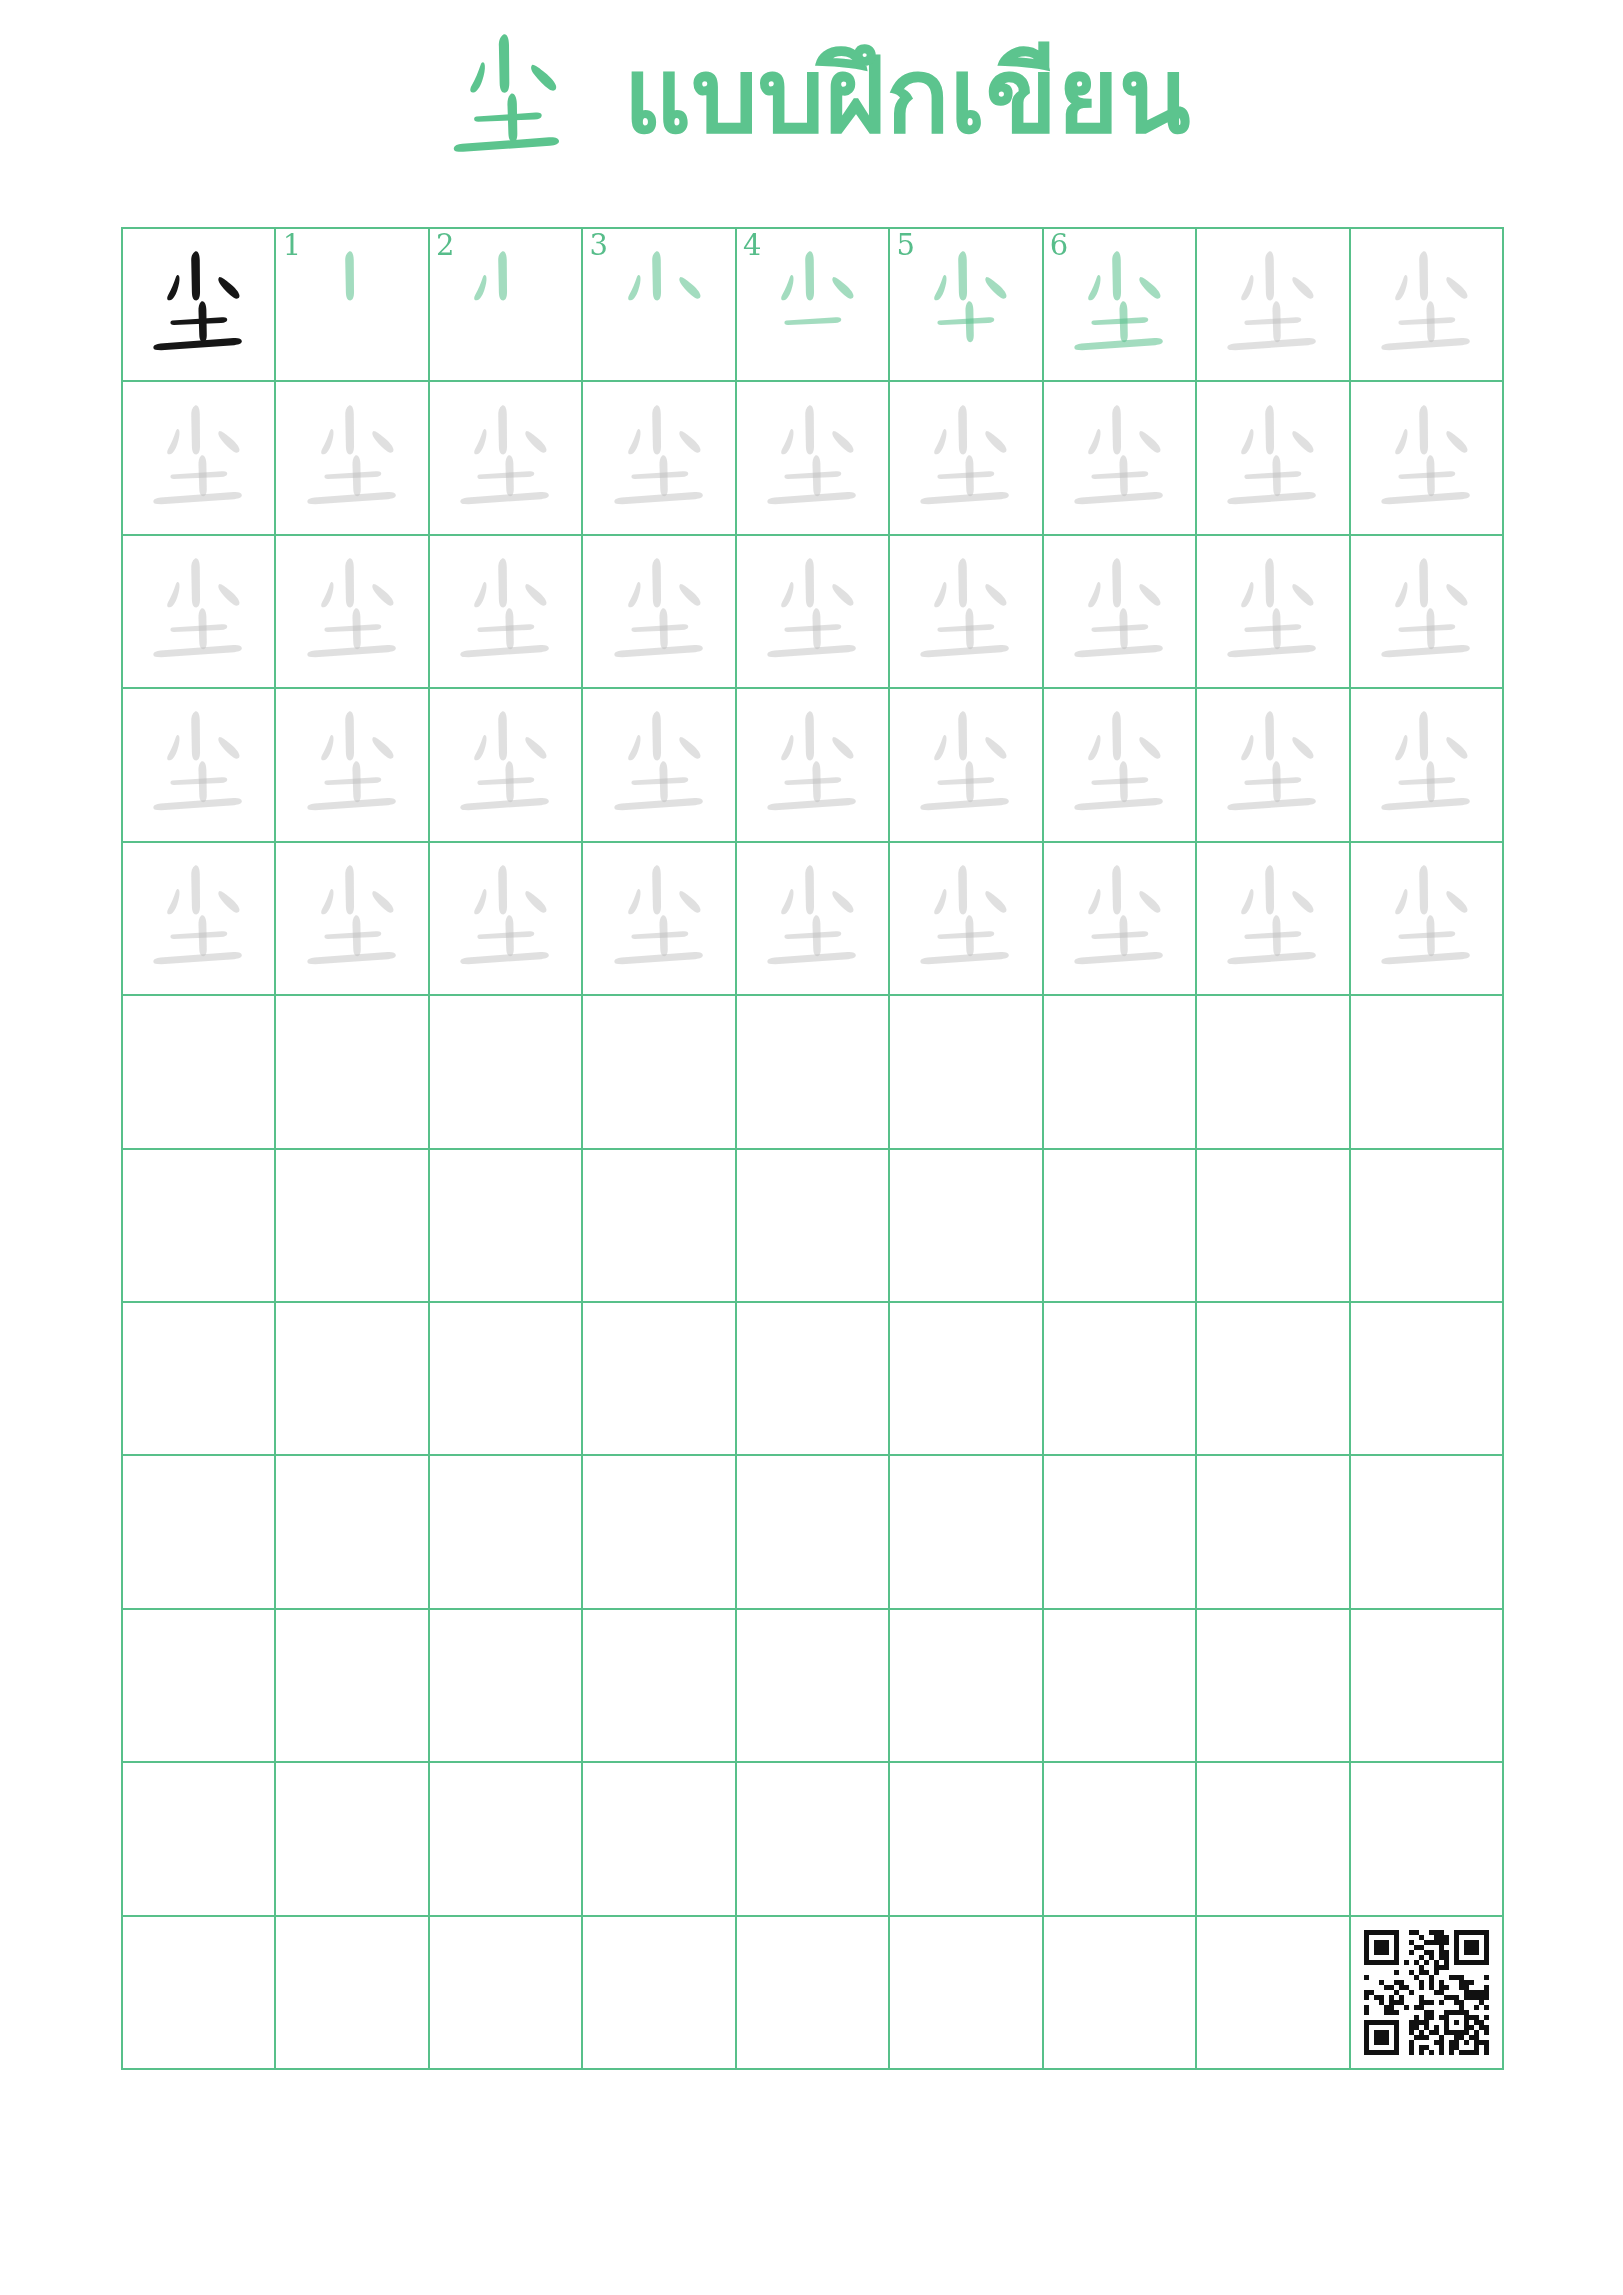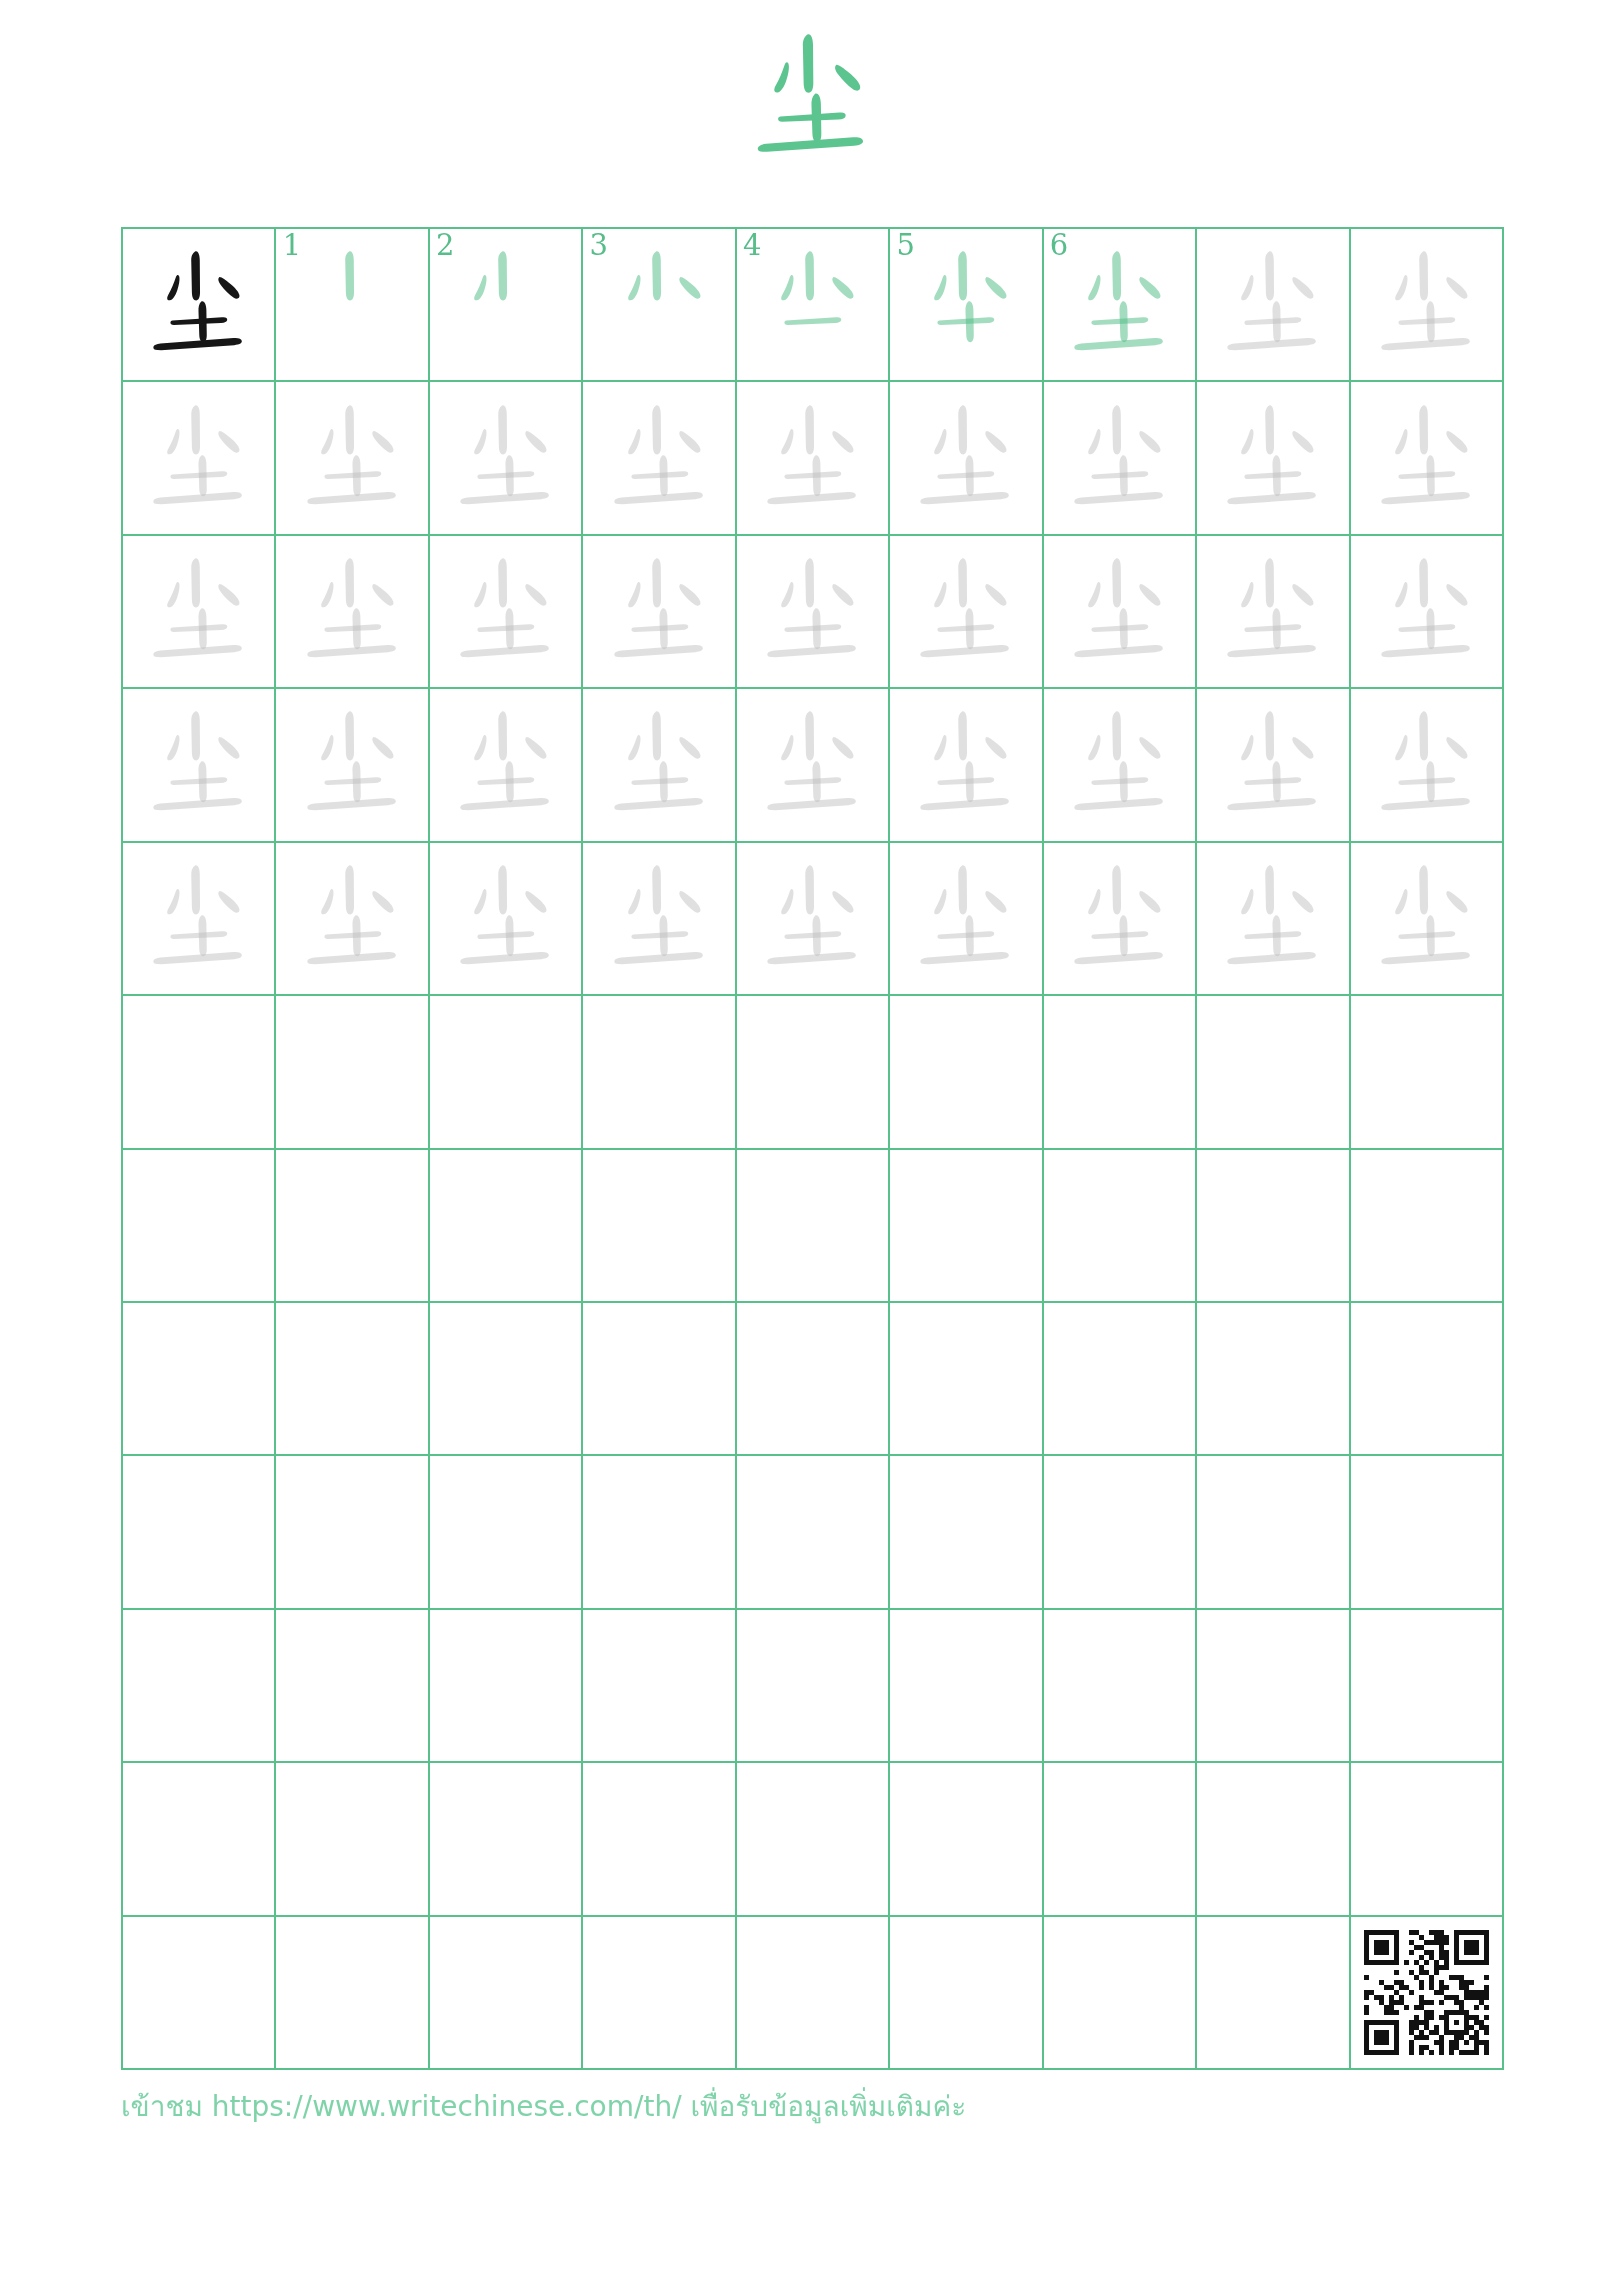--- a/index.html
+++ b/index.html
@@ -50,20 +50,21 @@
   <span class="title-char">
       <svg viewBox="0 0 100 100" width="151" height="151">
         <path d="M47.3,8.2 C44.9,9.8 44.1,12.6 44.3,16.2 L44.8,40.5 C44.9,44.6 46.1,46.8 48.1,46.8 C50.1,46.8 51.2,44.5 51.2,40.4 L51,15.2 C50.9,10.4 49.6,7.4 47.3,8.2 Z" fill="#5cc48e"></path>
         <path d="M32.3,28.1 C30.8,32.7 28.6,38 26.2,42.3 C24.7,45 25.3,47.1 27.5,46.7 C29.6,46.3 31.8,43.2 33.3,38.7 C34.6,34.8 35.2,31.1 35,28.9 C34.8,26.4 33.2,25.9 32.3,28.1 Z" fill="#5cc48e"></path>
         <path d="M66.5,28.3 C65,29.5 65.5,31.8 67.7,34.8 C70.4,38.4 74.1,42.2 77.5,44.5 C80.4,46.4 82.7,45.3 82.2,42.6 C81.7,40 78.7,36.6 74.7,33.4 C71.4,30.8 68.4,28.2 66.5,28.3 Z" fill="#5cc48e"></path>
         <path d="M29.5,62.6 L68.5,60 C71.5,59.7 72.9,60.6 72.6,62.2 C72.4,63.6 70.7,64.4 67.8,64.6 L30.6,66.1 C28.7,66.1 27.8,65.3 27.9,64.1 C28,63.2 28.6,62.7 29.5,62.6 Z" fill="#5cc48e"></path>
         <path d="M52.2,47.6 C50.4,49.3 49.8,52 50,55.6 L50.6,73.9 C50.7,77.6 51.9,79.7 53.8,79.7 C55.7,79.7 56.6,77.4 56.5,73.5 L56.2,54.1 C56.1,49.8 54.5,46.5 52.2,47.6 Z" fill="#5cc48e"></path>
         <path d="M18,85.9 C15.3,86 14.1,84.9 14.5,83.3 C14.9,81.9 16.9,81 20,80.7 L77.5,76.4 C81.6,76.1 83.9,77 84.1,78.8 C84.3,80.5 82.1,81.7 78.2,82 L20.6,86 Z" fill="#5cc48e"></path>
       </svg>
     </span>
+  <h1 class="title-text">แบบฝึกเขียน</h1>
 </header>
 
 <div class="grid">
     <div class="cell">
       <svg viewBox="0 0 100 100" width="127" height="127">
         <path d="M47.3,8.2 C44.9,9.8 44.1,12.6 44.3,16.2 L44.8,40.5 C44.9,44.6 46.1,46.8 48.1,46.8 C50.1,46.8 51.2,44.5 51.2,40.4 L51,15.2 C50.9,10.4 49.6,7.4 47.3,8.2 Z" fill="#161616"></path>
         <path d="M32.3,28.1 C30.8,32.7 28.6,38 26.2,42.3 C24.7,45 25.3,47.1 27.5,46.7 C29.6,46.3 31.8,43.2 33.3,38.7 C34.6,34.8 35.2,31.1 35,28.9 C34.8,26.4 33.2,25.9 32.3,28.1 Z" fill="#161616"></path>
         <path d="M66.5,28.3 C65,29.5 65.5,31.8 67.7,34.8 C70.4,38.4 74.1,42.2 77.5,44.5 C80.4,46.4 82.7,45.3 82.2,42.6 C81.7,40 78.7,36.6 74.7,33.4 C71.4,30.8 68.4,28.2 66.5,28.3 Z" fill="#161616"></path>
         <path d="M29.5,62.6 L68.5,60 C71.5,59.7 72.9,60.6 72.6,62.2 C72.4,63.6 70.7,64.4 67.8,64.6 L30.6,66.1 C28.7,66.1 27.8,65.3 27.9,64.1 C28,63.2 28.6,62.7 29.5,62.6 Z" fill="#161616"></path>
         <path d="M52.2,47.6 C50.4,49.3 49.8,52 50,55.6 L50.6,73.9 C50.7,77.6 51.9,79.7 53.8,79.7 C55.7,79.7 56.6,77.4 56.5,73.5 L56.2,54.1 C56.1,49.8 54.5,46.5 52.2,47.6 Z" fill="#161616"></path>
@@ -859,15 +860,14 @@
         <rect x="19" y="24" width="1" height="1" fill="#111111"></rect>
         <rect x="20" y="24" width="1" height="1" fill="#111111"></rect>
         <rect x="21" y="24" width="1" height="1" fill="#111111"></rect>
         <rect x="22" y="24" width="1" height="1" fill="#111111"></rect>
         <rect x="24" y="24" width="1" height="1" fill="#111111"></rect>
       </svg>
     </div>
   </div>
 
 <footer class="footer">
-  <div>เข้าชม https://www.writechinese.com/th/ เพื่อรับข้อมูลเพิ่มเติมค่ะ</div>
 </footer>
 
 
 </body></html>

